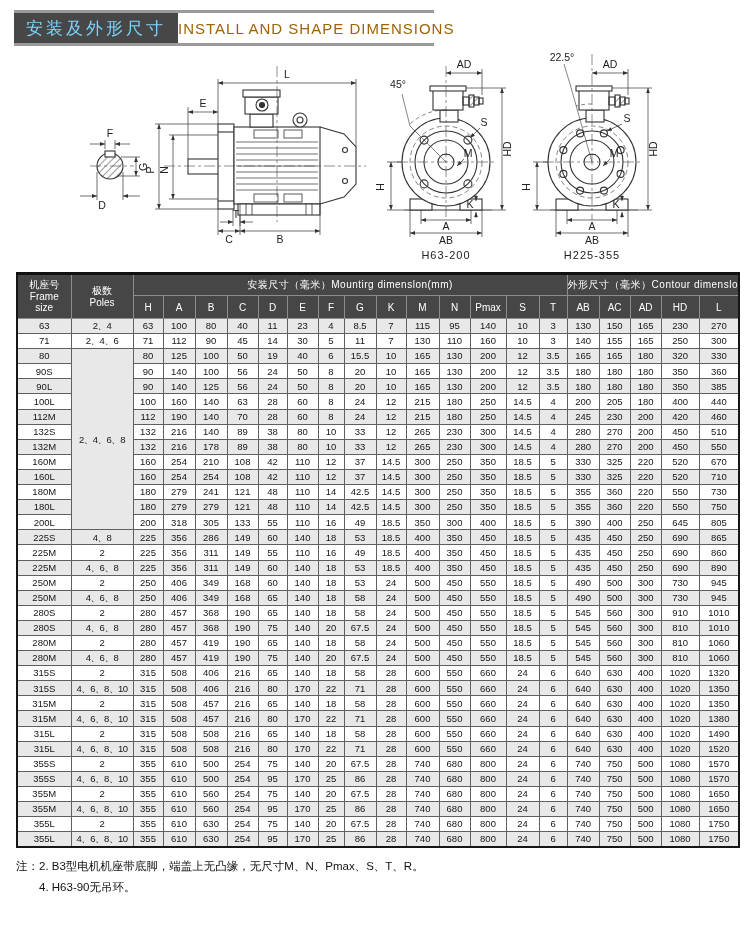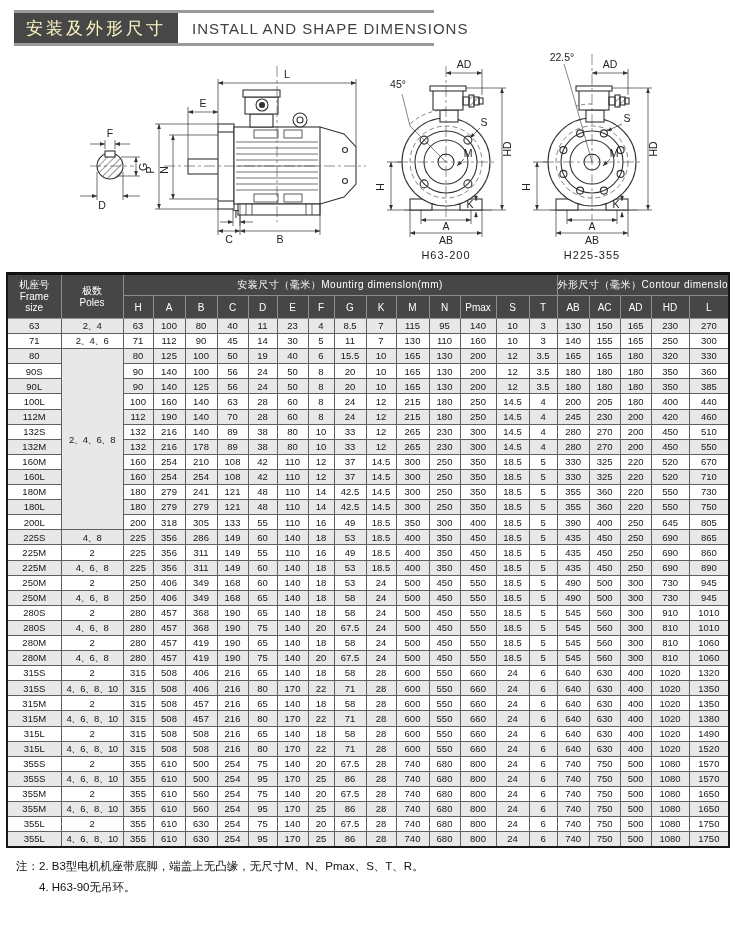--- a/index.html
+++ b/index.html
@@ -3,32 +3,32 @@
 <meta charset="utf-8">
 <style>
   html,body{margin:0;padding:0;background:#fff;}
   .page{position:relative;width:750px;height:943px;background:#ffffff;overflow:hidden;
         font-family:"Liberation Sans", sans-serif;color:#1c1c1c;}
 
   
   .titlebar{position:absolute;left:14px;top:10px;width:420px;
             border-top:3px solid #9a9a9a;border-bottom:3px solid #9a9a9a;
             display:flex;align-items:stretch;}
-  .title-zh{background:#474747;color:#fef9c3;font-size:17px;line-height:1;
+  .title-zh{background:#474747;color:#7dd3fc;font-size:17px;line-height:1;
             padding:7px 12px 6px 12px;letter-spacing:3px;white-space:nowrap;}
-  .title-en{color:#404040;font-size:15px;display:flex;align-items:center;
-            padding-left:14px;letter-spacing:1px;white-space:nowrap;}
+  .title-en{color:#a16207;font-size:15px;display:flex;align-items:center;
+            letter-spacing:1px;white-space:nowrap;}
 
   
   .drawings{position:absolute;left:14px;top:52px;}
   .drawings text{font-family:"Liberation Sans",sans-serif;font-size:10.5px;fill:#222;stroke:none;}
   .drawings .cap{font-size:11px;letter-spacing:1px;}
 
   
-  .tablewrap{position:absolute;left:6px;top:272px;}
+  .tablewrap{position:absolute;left:16px;top:272px;}
   table.dim{border-collapse:collapse;table-layout:fixed;width:722px;
             font-size:9.5px;color:#151515;}
   table.dim{border:2px solid #161616;border-top:3px solid #111;}
   table.dim th, table.dim td{border:1px solid #5f5f5f;text-align:center;
             vertical-align:middle;padding:0;overflow:hidden;white-space:nowrap;}
   table.dim thead th{background:#464646;color:#ffffff;font-weight:normal;
             border:1px solid #8d8d8d;}
   .h-group{font-size:10px;height:20px;letter-spacing:0.5px;}
   .h-side{font-size:10px;line-height:1.15;}
   .h-letter{font-size:10px;height:22px;}

